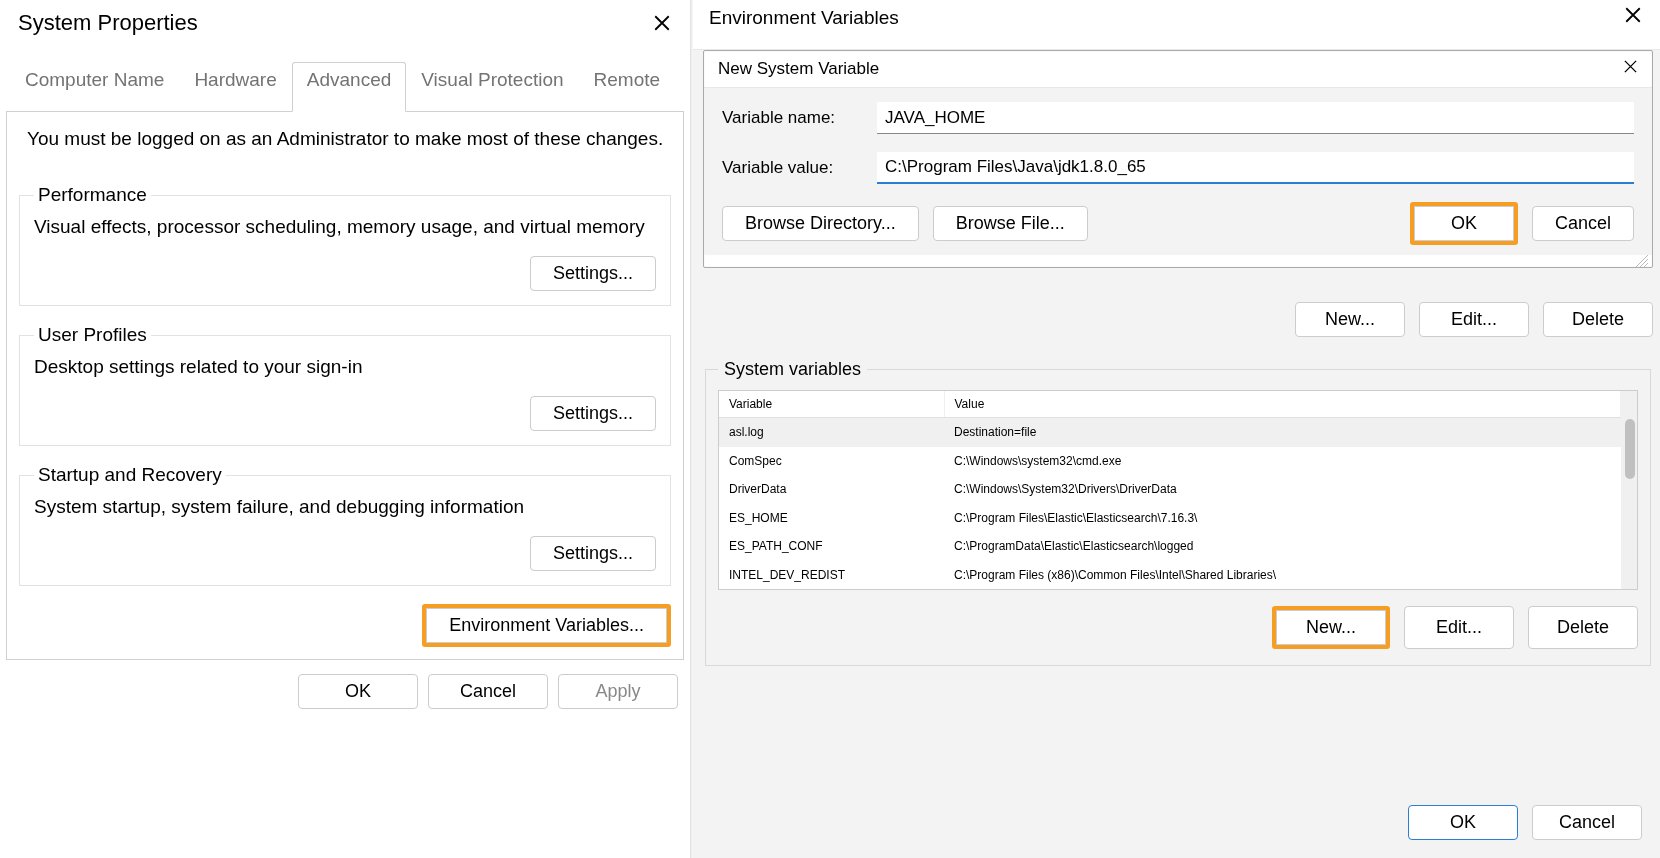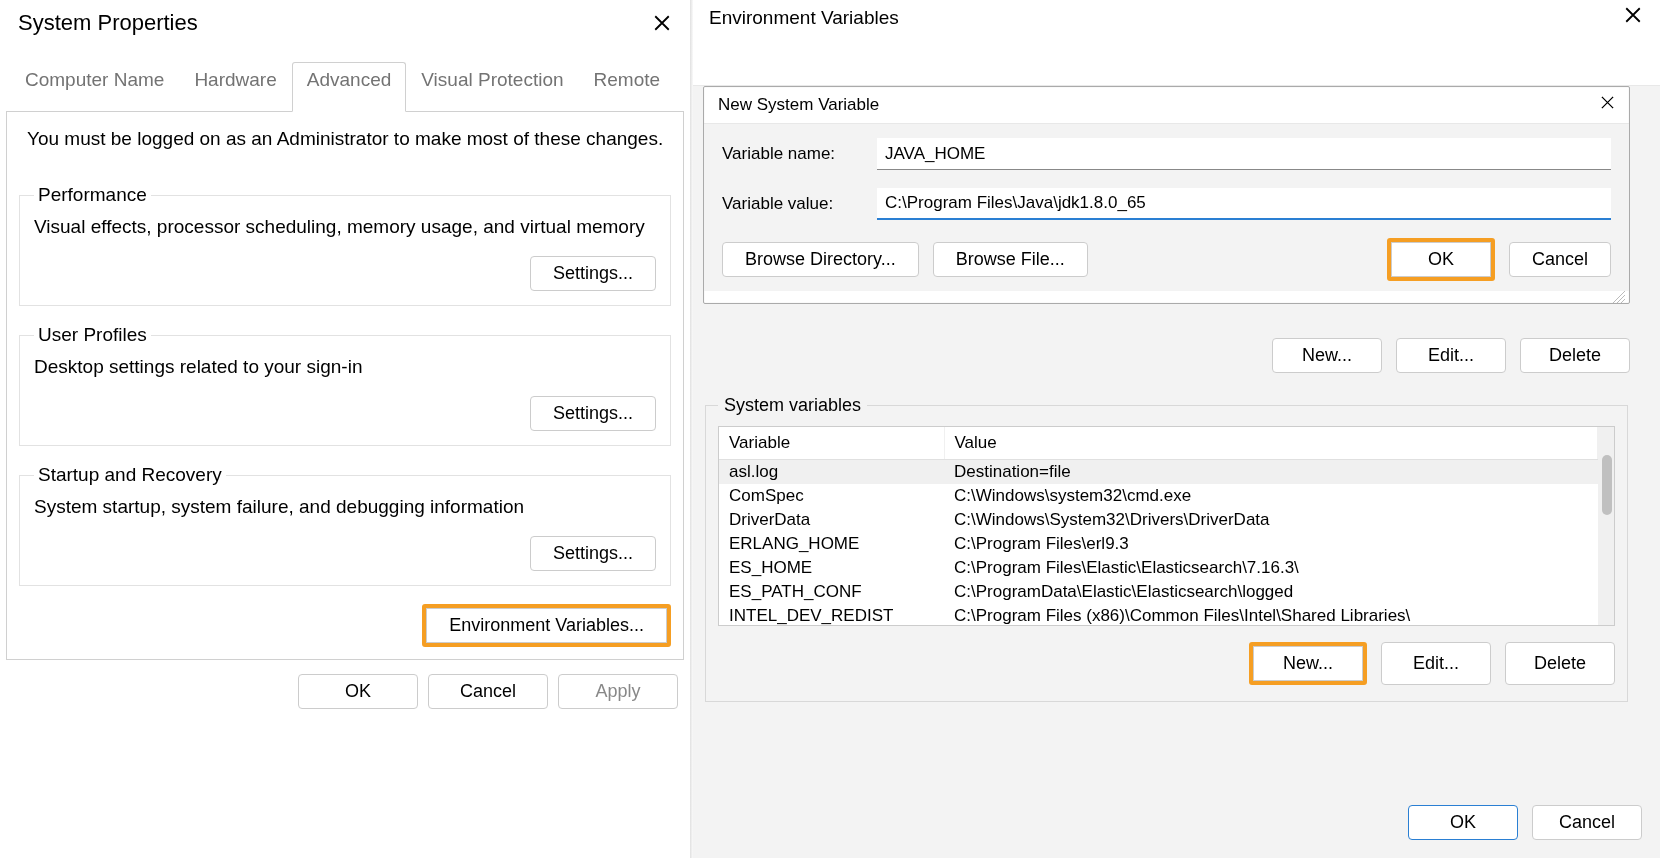--- a/index.html
+++ b/index.html
@@ -143,26 +143,25 @@
     }
     .ev-title {
       font-size: 19px;
     }
     .ev-close {
       cursor: pointer;
     }
     .ev-close svg { width: 18px; height: 18px; }
     .ev-body {
       flex: 1;
-      padding: 0 30px 0 10px;
+      padding: 0 7px 0 10px;
       display: flex;
       flex-direction: column;
       background: #f3f3f3;
       border-top: 1px solid #e8e8e8;
-      margin-top: 36px;
     }
 
     
     .nsv {
       background: #fff;
       border: 1px solid #aaa;
       border-radius: 2px;
       margin: 0 0 34px 0;
       box-shadow: 0 0 0 1px rgba(0,0,0,0.02) inset;
       overflow: hidden;
@@ -241,21 +240,21 @@
       background: #fff;
       border: 1px solid #ccc;
       height: 200px;
       overflow: hidden;
       position: relative;
       display: flex;
     }
     .sv-table {
       width: 100%;
       border-collapse: collapse;
-      font-size: 17px;
+      font-size: 12px;
     }
     .sv-table th {
       text-align: left;
       font-weight: normal;
       padding: 6px 10px;
       border-bottom: 1px solid #e0e0e0;
       border-right: 1px solid #f0f0f0;
     }
     .sv-table th:first-child { width: 225px; }
     .sv-table td {
@@ -435,24 +434,20 @@
             </tr>
             <tr>
               <td>ComSpec</td>
               <td>C:\Windows\system32\cmd.exe</td>
             </tr>
             <tr>
               <td>DriverData</td>
               <td>C:\Windows\System32\Drivers\DriverData</td>
             </tr>
             <tr>
-              <td>ERLANG_HOME</td>
-              <td>C:\Program Files\erl9.3</td>
-            </tr>
-            <tr>
               <td>ES_HOME</td>
               <td>C:\Program Files\Elastic\Elasticsearch\7.16.3\</td>
             </tr>
             <tr>
               <td>ES_PATH_CONF</td>
               <td>C:\ProgramData\Elastic\Elasticsearch\logged</td>
             </tr>
             <tr>
               <td>INTEL_DEV_REDIST</td>
               <td>C:\Program Files (x86)\Common Files\Intel\Shared Libraries\</td>

